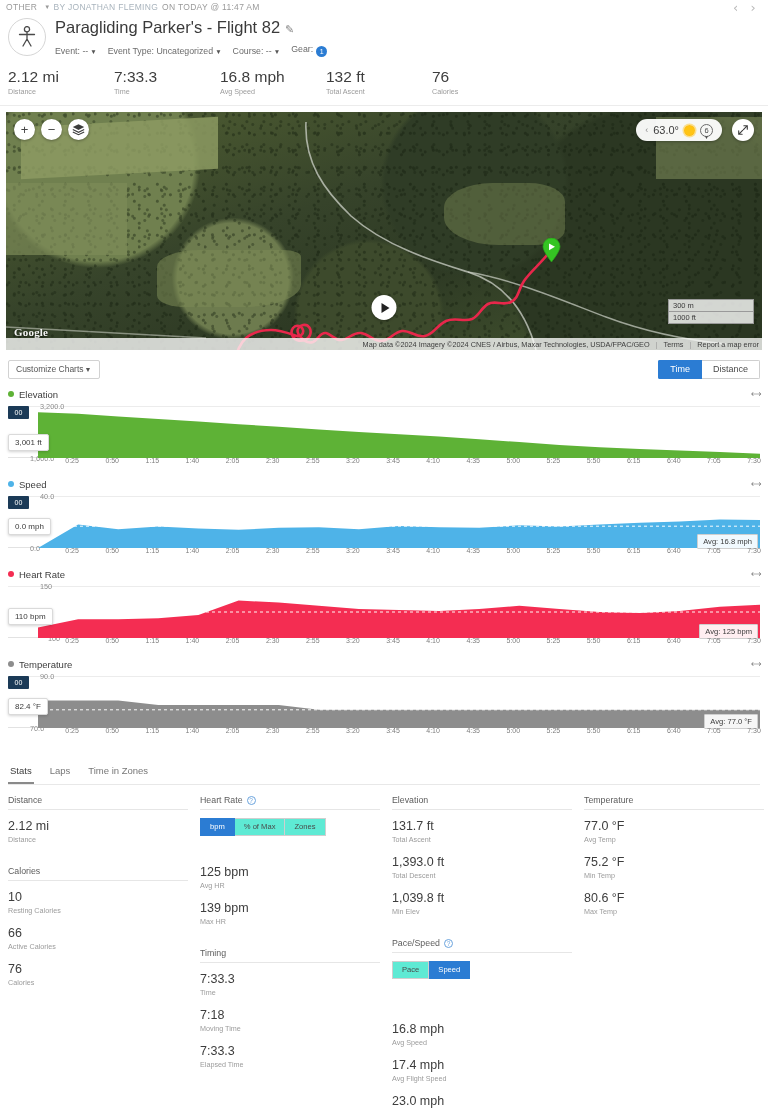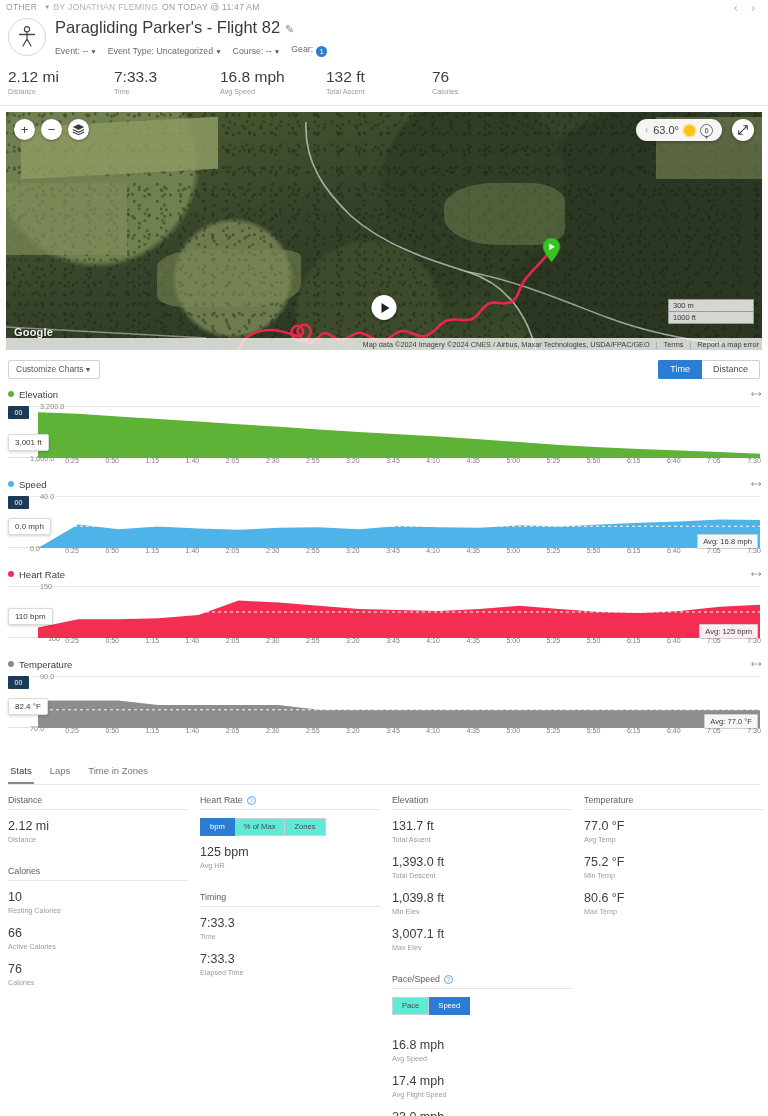--- a/index.html
+++ b/index.html
@@ -145,21 +145,21 @@
     box-shadow: 0 1px 3px rgba(0,0,0,.35);
     display: flex; align-items: center; justify-content: center;
   }
   .playbtn i {
     width: 0; height: 0; border-left: 8px solid #222;
     border-top: 5px solid transparent; border-bottom: 5px solid transparent;
     margin-left: 2px;
   }
   .gmlogo {
     position: absolute; left: 8px; bottom: 12px;
-    font-family: Liberation Sans, sans-serif; font-size: 11px;
+    font-family: Liberation Serif, serif; font-size: 11px;
     color: #fff; letter-spacing: .2px; font-weight: 700;
     text-shadow: 0 1px 2px rgba(0,0,0,.6); opacity: .95;
   }
   .scalebox {
     position: absolute; right: 8px; bottom: 26px;
     font-size: 7.5px; color: #3a3a3a;
   }
   .scalebox div {
     background: rgba(255,255,255,.8); padding: 0 4px;
     border: 1px solid #9a9a9a; border-top: none; line-height: 11px; min-width: 86px;
@@ -257,21 +257,21 @@
   }
   .sec-title.gap { margin-top: 22px; }
   .qmark {
     width: 9px; height: 9px; border-radius: 50%; border: 1px solid #6aa3dd;
     color: #6aa3dd; font-size: 6.5px; line-height: 7px; text-align: center;
     display: inline-block;
   }
   .stat { margin-bottom: 10px; }
   .stat .v { font-size: 12.5px; color: #3d3d3d; line-height: 16px; }
   .stat .l { font-size: 7.2px; color: #9b9b9b; margin-top: 1px; }
-  .minigroup { display: flex; margin-bottom: 8px; border-radius: 2px; }
+  .minigroup { display: flex; margin-bottom: 28px; border-radius: 2px; }
   .minigroup button {
     font-family: inherit; font-size: 7.6px; padding: 4px 9px; line-height: 1;
     border: 1px solid #cfcfcf; background: #5eead4; color: #4a4a4a; cursor: pointer;
   }
   .minigroup button + button { border-left: none; }
   .minigroup button.on { background: #2b7cd3; border-color: #2b7cd3; color: #fff; }
   .spacer-block { height: 14px; }
 </style>
 </head>
 <body>
@@ -632,26 +632,34 @@
     </div>
     <div class="minigroup">
       <button class="on">bpm</button>
       <button>% of Max</button>
       <button>Zones</button>
     </div>
     <div class="stat">
       <div class="v">125 bpm</div>
       <div class="l">Avg HR</div>
     </div>
+    <div class="stat">
+      <div class="v">139 bpm</div>
+      <div class="l">Max HR</div>
+    </div>
     <div class="sec-title gap">
       <span>Timing</span>
     </div>
     <div class="stat">
       <div class="v">7:33.3</div>
       <div class="l">Time</div>
+    </div>
+    <div class="stat">
+      <div class="v">7:18</div>
+      <div class="l">Moving Time</div>
     </div>
     <div class="stat">
       <div class="v">7:33.3</div>
       <div class="l">Elapsed Time</div>
     </div>
   </div>
 
   <div class="statcol">
     <div class="sec-title">
       <span>Elevation</span>
@@ -661,24 +669,20 @@
       <div class="l">Total Ascent</div>
     </div>
     <div class="stat">
       <div class="v">1,393.0 ft</div>
       <div class="l">Total Descent</div>
     </div>
     <div class="stat">
       <div class="v">1,039.8 ft</div>
       <div class="l">Min Elev</div>
     </div>
-    <div class="stat">
-      <div class="v">3,007.1 ft</div>
-      <div class="l">Max Elev</div>
-    </div>
     <div class="sec-title gap">
       <span>Pace/Speed</span>
       <span class="qmark">?</span>
     </div>
     <div class="minigroup">
       <button>Pace</button>
       <button class="on">Speed</button>
     </div>
     <div class="spacer-block"></div>
     <div class="stat">

